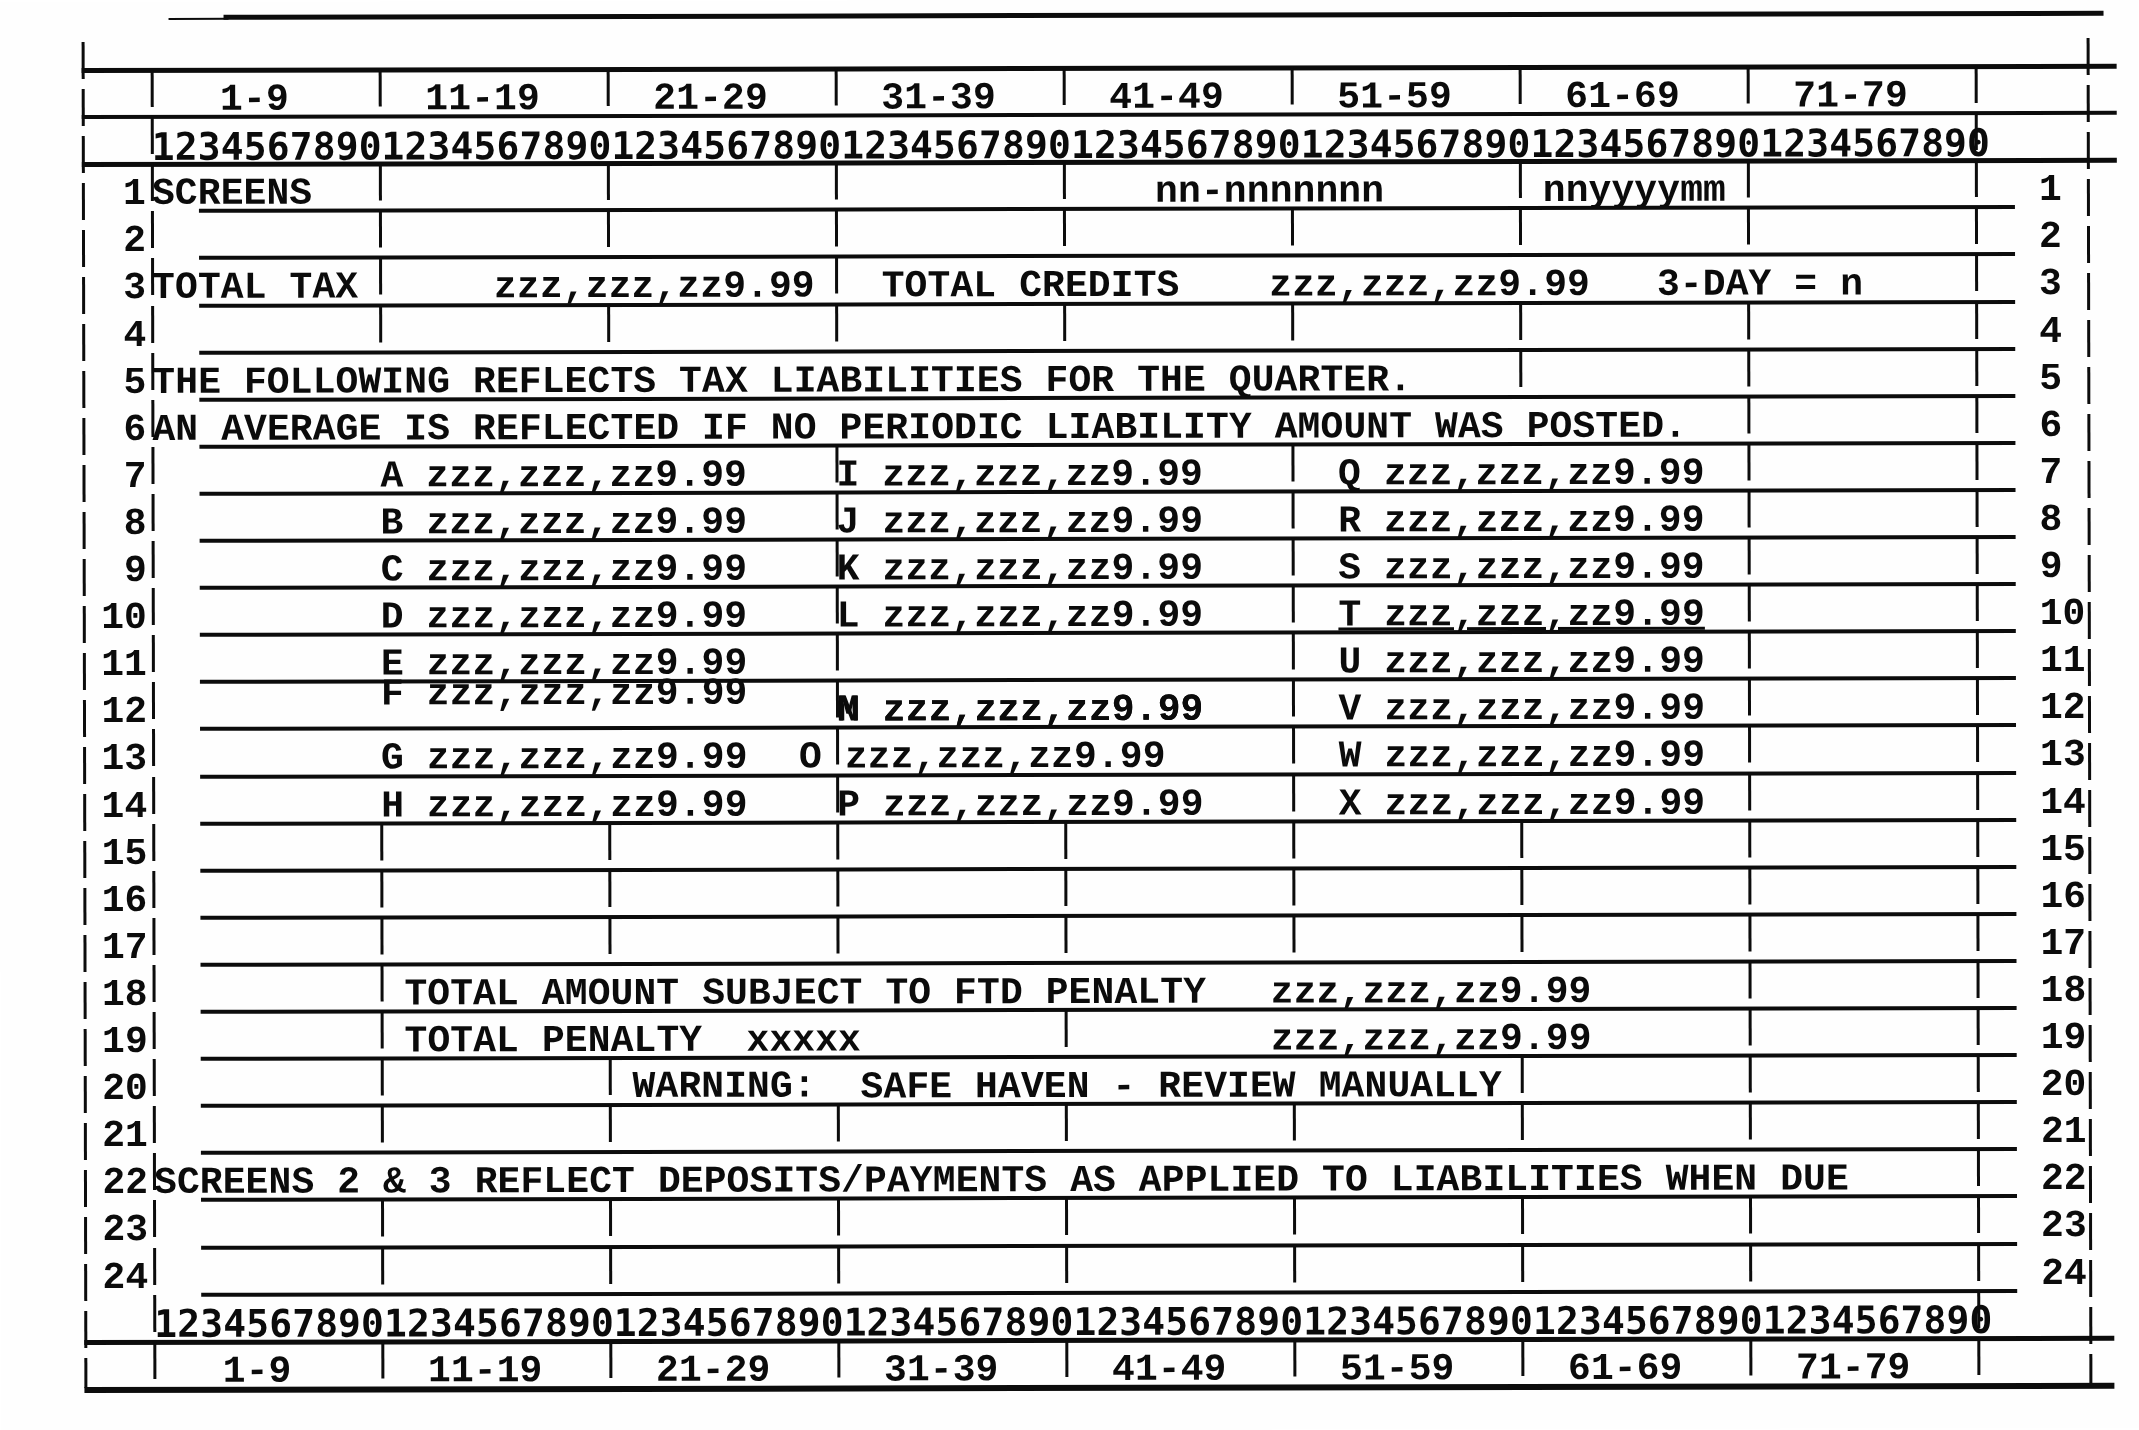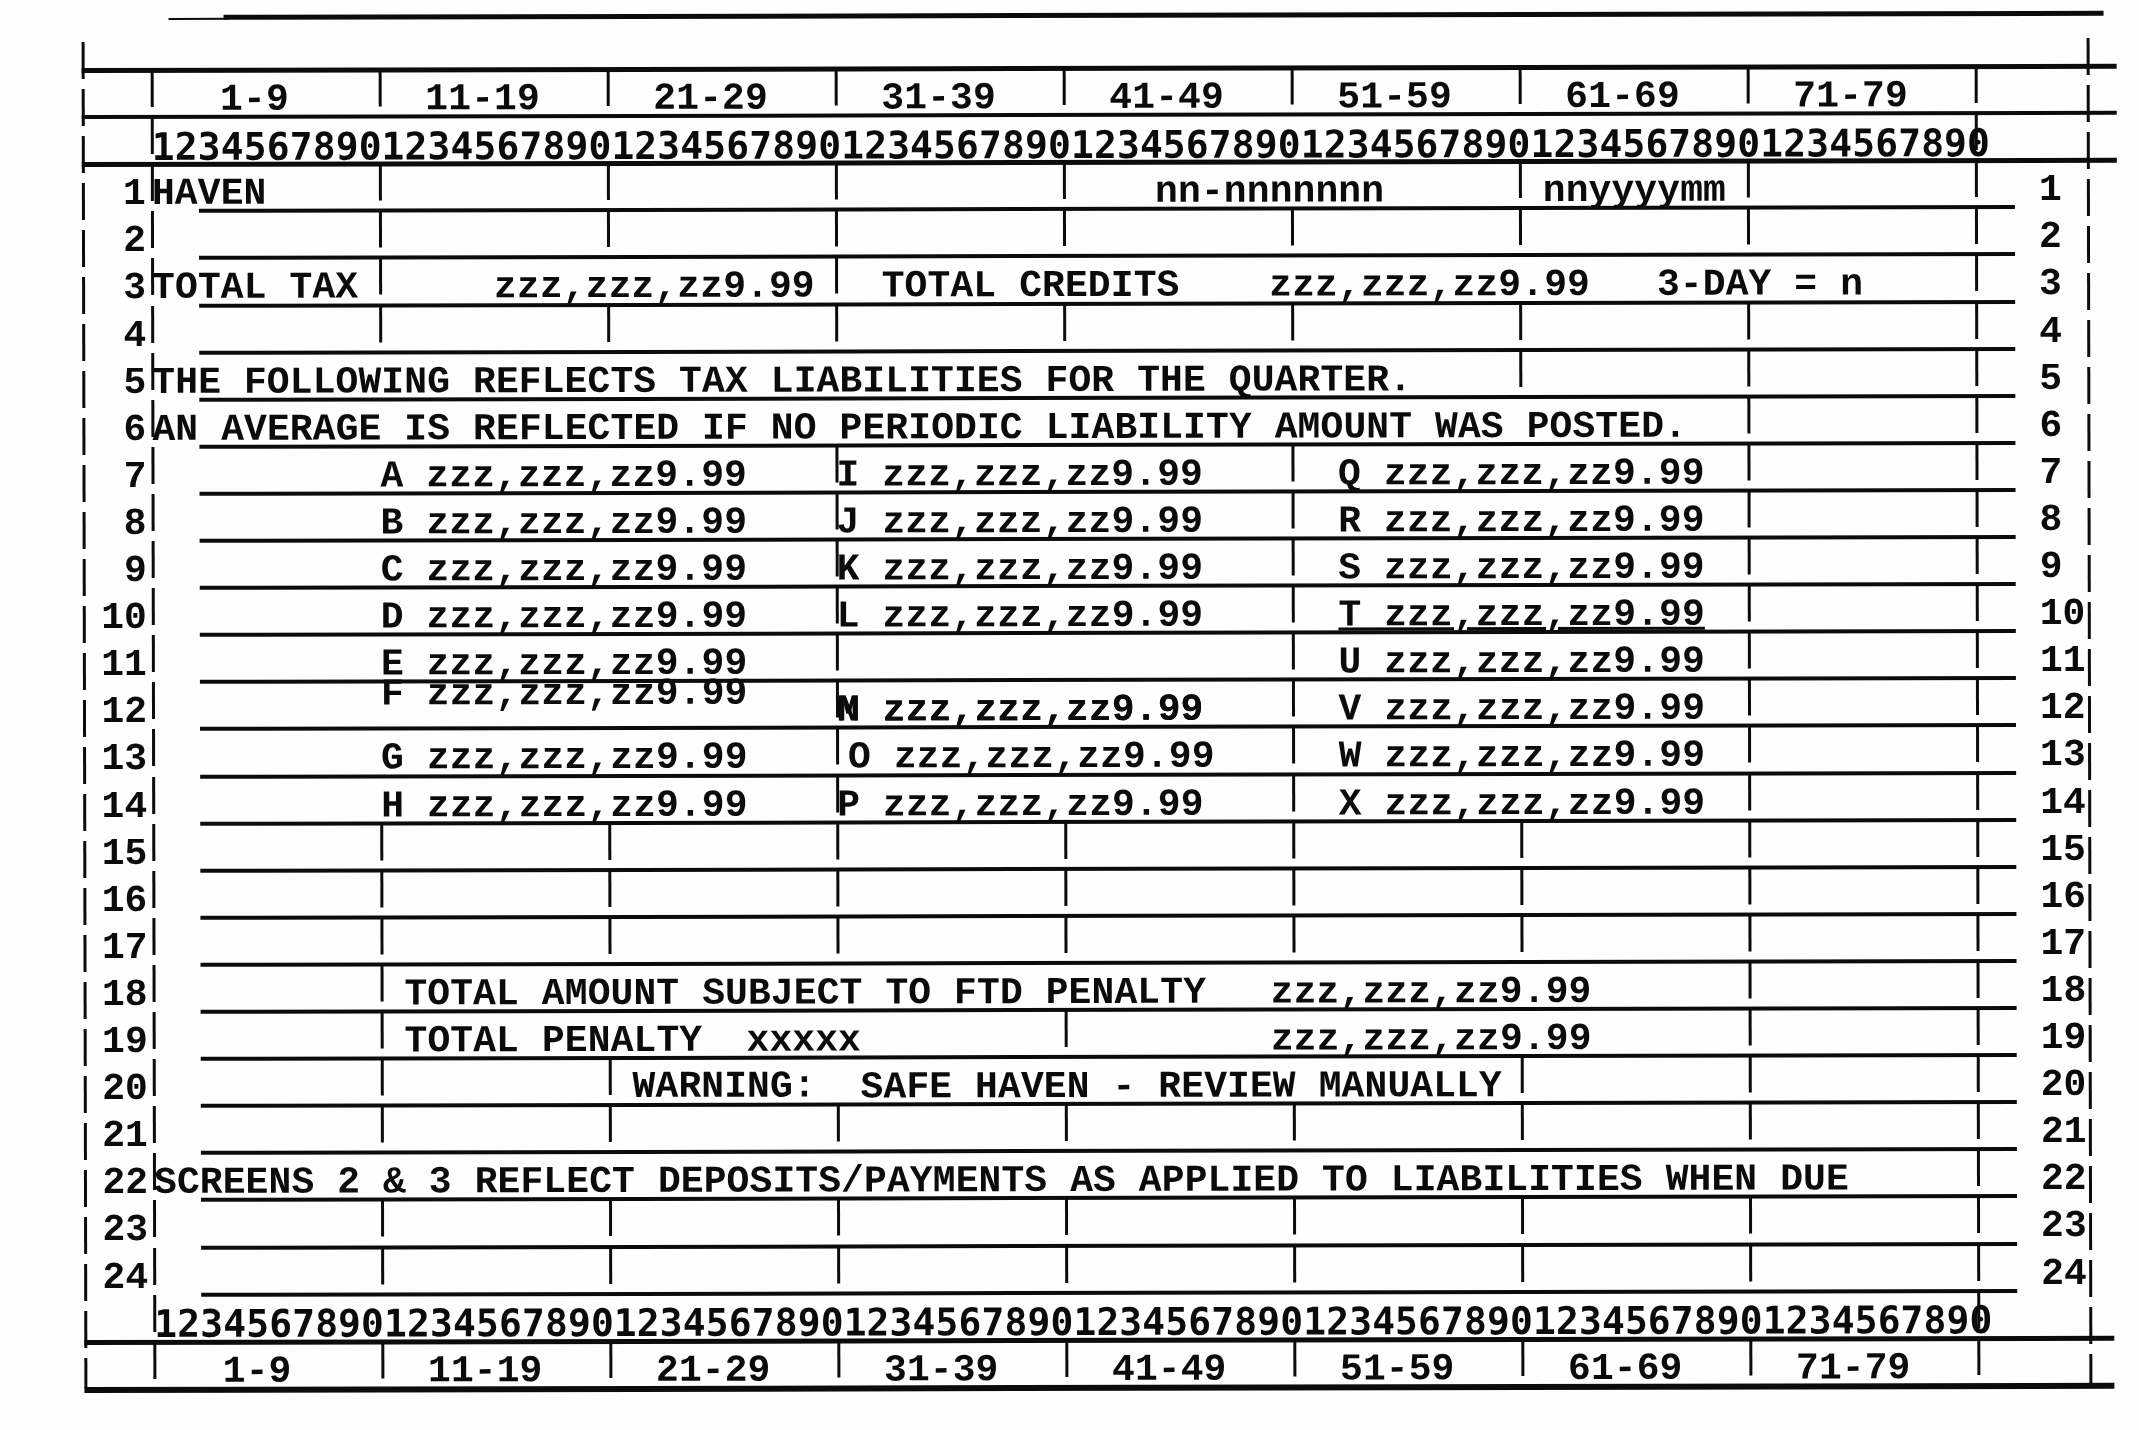--- a/index.html
+++ b/index.html
@@ -53,21 +53,21 @@
       <div class="num left" style="left: 63px; top: 173.2px;">1</div>
       <div class="num right" style="left: 2040px; top: 173.2px;">1</div>
       <div class="tick" style="left: 152px; top: 162.2px; height: 37px;"></div>
       <div class="tick" style="left: 380px; top: 162.2px; height: 37px;"></div>
       <div class="tick" style="left: 608px; top: 162.2px; height: 37px;"></div>
       <div class="tick" style="left: 836px; top: 162.2px; height: 37px;"></div>
       <div class="tick" style="left: 1064px; top: 162.2px; height: 37px;"></div>
       <div class="tick" style="left: 1520px; top: 162.2px; height: 37px;"></div>
       <div class="tick" style="left: 1748px; top: 162.2px; height: 37px;"></div>
       <div class="tick" style="left: 1976px; top: 162.2px; height: 37px;"></div>
-      <div class="txt" style="left: 153px; top: 173.2px; position: absolute; white-space: pre;">HAVEN</div>
+      <div class="txt" style="left: 153px; top: 173.2px; position: absolute; white-space: pre;">SCREENS</div>
       <div class="txt" style="left: 1156.2px; top: 173.2px; position: absolute; white-space: pre;">nn-nnnnnnn</div>
       <div class="txt" style="left: 1543.8px; top: 173.2px; position: absolute; white-space: pre;">nnyyyymm</div>
       <div class="hline" style="left: 200px; top: 207.3px; width: 1816px; height: 4px;"></div>
       <div class="num left" style="left: 63px; top: 220.3px;">2</div>
       <div class="num right" style="left: 2040px; top: 220.3px;">2</div>
       <div class="tick" style="left: 152px; top: 209.3px; height: 37px;"></div>
       <div class="tick" style="left: 380px; top: 209.3px; height: 37px;"></div>
       <div class="tick" style="left: 608px; top: 209.3px; height: 37px;"></div>
       <div class="tick" style="left: 836px; top: 209.3px; height: 37px;"></div>
       <div class="tick" style="left: 1064px; top: 209.3px; height: 37px;"></div>
@@ -182,21 +182,21 @@
       <div class="txt" style="left: 1338.6px; top: 691.3px; position: absolute; white-space: pre;">V zzz,zzz,zz9.99</div>
       <div class="hline" style="left: 200px; top: 725.4px; width: 1816px; height: 4px;"></div>
       <div class="num left" style="left: 63px; top: 738.4px;">13</div>
       <div class="num right" style="left: 2040px; top: 738.4px;">13</div>
       <div class="tick" style="left: 152px; top: 727.4px; height: 37px;"></div>
       <div class="tick" style="left: 836px; top: 727.4px; height: 37px;"></div>
       <div class="tick" style="left: 1292px; top: 727.4px; height: 37px;"></div>
       <div class="tick" style="left: 1748px; top: 727.4px; height: 37px;"></div>
       <div class="tick" style="left: 1976px; top: 727.4px; height: 37px;"></div>
       <div class="txt" style="left: 381px; top: 738.4px; position: absolute; white-space: pre;">G zzz,zzz,zz9.99</div>
-      <div class="txt" style="left: 848px; top: 738.4px; position: absolute; white-space: pre; text-align: right;">O zzz,zzz,zz9.99</div>
+      <div class="txt" style="left: 799px; top: 738.4px; position: absolute; white-space: pre; text-align: right;">O zzz,zzz,zz9.99</div>
       <div class="txt" style="left: 1338.6px; top: 738.4px; position: absolute; white-space: pre;">W zzz,zzz,zz9.99</div>
       <div class="hline" style="left: 200px; top: 772.5px; width: 1816px; height: 4px;"></div>
       <div class="num left" style="left: 63px; top: 785.5px;">14</div>
       <div class="num right" style="left: 2040px; top: 785.5px;">14</div>
       <div class="tick" style="left: 152px; top: 774.5px; height: 37px;"></div>
       <div class="tick" style="left: 836px; top: 774.5px; height: 37px;"></div>
       <div class="tick" style="left: 1292px; top: 774.5px; height: 37px;"></div>
       <div class="tick" style="left: 1748px; top: 774.5px; height: 37px;"></div>
       <div class="tick" style="left: 1976px; top: 774.5px; height: 37px;"></div>
       <div class="txt" style="left: 381px; top: 785.5px; position: absolute; white-space: pre;">H zzz,zzz,zz9.99</div>

